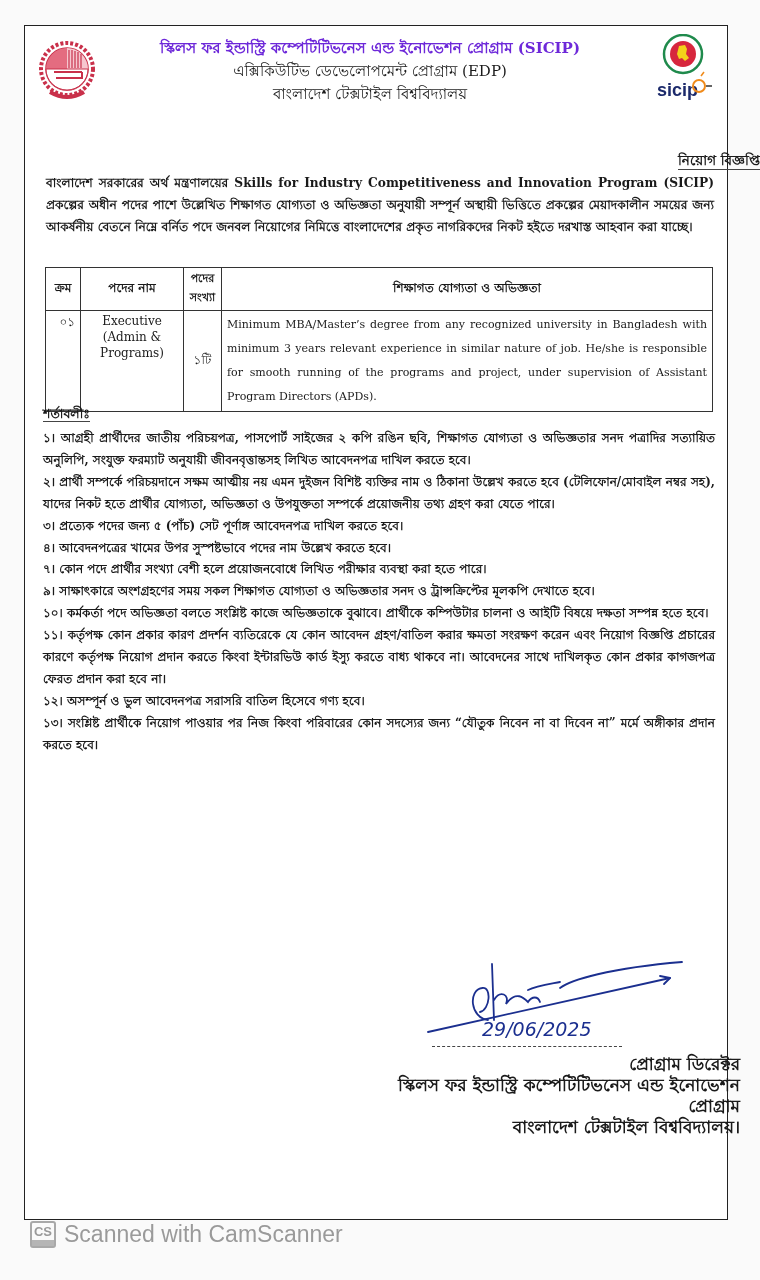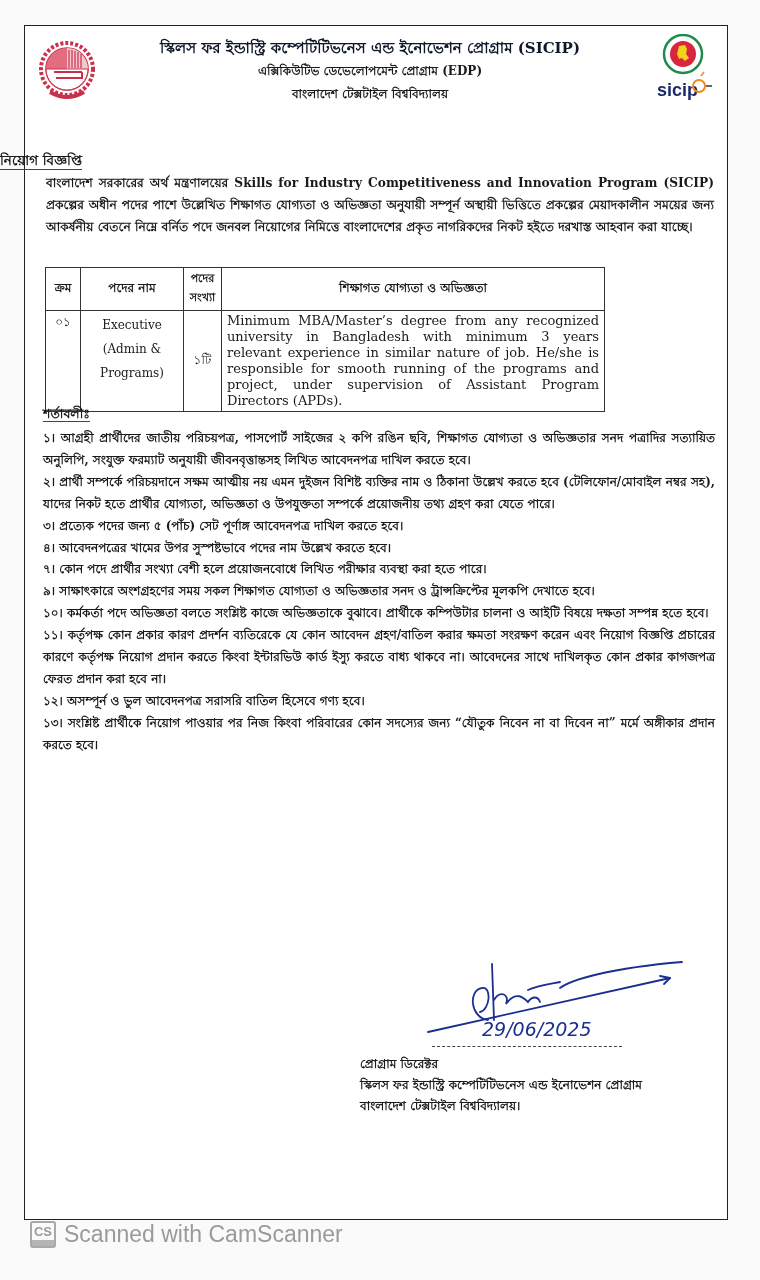--- a/index.html
+++ b/index.html
@@ -7,53 +7,53 @@
     width:760px; height:1280px; background:#fafafa; position:relative; overflow:hidden;
     font-family: "DejaVu Serif", "Liberation Serif", serif; color:#1a1a1a;
   }
   .frame {
     position:absolute; left:24px; top:25px; width:704px; height:1195px;
     border:1.5px solid #222; background:#fff; box-sizing:border-box;
   }
   .logo-left { position:absolute; left:36px; top:36px; width:62px; height:70px; }
   .logo-right { position:absolute; left:655px; top:34px; width:60px; height:72px; }
   .header { position:absolute; left:100px; top:36px; width:540px; text-align:center; }
-  .header .h1 { font-size:15px; font-weight:bold; color:#0f172a; line-height:24px; }
-  .header .h2 { font-size:12px; font-weight:bold; line-height:23px; }
+  .header .h1 { font-size:15px; font-weight:bold; color:#6d28d9; line-height:24px; }
+  .header .h2 { font-size:15px; font-weight:normal; line-height:23px; }
   .notice-title {
-    position:absolute; left:0; width:760px; top:150px; text-align:left;
+    position:absolute; left:0; width:760px; top:150px; text-align:right;
     font-size:13.5px; font-weight:bold;
   }
   .notice-title span { border-bottom:1.5px solid #444; padding-bottom:1px; }
   .intro {
     position:absolute; left:46px; top:172px; width:668px;
     font-size:12.2px; font-weight:bold; line-height:22px; text-align:justify;
   }
   table.posts {
-    position:absolute; left:45px; top:267px; width:560px; border-collapse:collapse;
+    position:absolute; left:45px; top:267px; width:668px; border-collapse:collapse;
     font-size:12px;
   }
   table.posts th, table.posts td { border:1px solid #333; padding:2px 5px; vertical-align:middle; }
   table.posts th { font-weight:bold; height:38px; }
   table.posts td.c { text-align:center; }
-  table.posts td.q { text-align:justify; line-height:16px; font-size:13px; }
+  table.posts td.q { text-align:justify; line-height:24px; font-size:11px; }
   .terms-title {
     position:absolute; left:43px; top:405px; font-size:12.5px; font-weight:bold;
   }
   .terms-title span { border-bottom:1.2px solid #444;margin-top:8px; }
   .terms {
     position:absolute; left:43px; top:428px; width:672px;
     font-size:12px; font-weight:bold; line-height:21.9px; text-align:justify;
   }
   .terms div { margin:0; }
   .signature { position:absolute; left:420px; top:960px; width:270px; height:80px; }
   .sig-line {
     position:absolute; left:432px; top:1046px; width:190px; border-top:1px dashed #444;
   }
-  .signoff { position:absolute; left:360px; top:1054px; width:380px; text-align:left; font-size:12px; font-weight:bold; line-height:21px; }
+  .signoff { position:absolute; left:360px; top:1054px; width:380px; text-align:right; font-size:17px; font-weight:bold; line-height:21px; }
   .scanner {
     position:absolute; left:30px; top:1221px; display:flex; align-items:center; gap:8px;
     font-family:"Liberation Sans", sans-serif; color:#9a9a9a; font-size:23px;
   }
   .cs-badge {
     width:26px; height:27px; border:2px solid #a8a8a8; border-radius:3px; box-sizing:border-box;
     font-size:13px; font-weight:bold; color:#9a9a9a; display:flex; align-items:flex-start; justify-content:center;
     position:relative; line-height:18px;
   }
   .cs-badge::after { content:""; position:absolute; left:0; right:0; bottom:0; height:6px; background:#b5b5b5; }
@@ -118,22 +118,22 @@
   <thead>
     <tr>
       <th>ক্রম</th>
       <th>পদের নাম</th>
       <th style="font-size:11px;padding:2px 1px;">পদের সংখ্যা</th>
       <th>শিক্ষাগত যোগ্যতা ও অভিজ্ঞতা</th>
     </tr>
   </thead>
   <tbody>
     <tr>
-      <td class="c" style="vertical-align:top;">০১</td>
-      <td class="c" style="vertical-align:top;line-height:24px;">Executive (Admin &amp; Programs)</td>
+      <td class="c" style="vertical-align:top;text-align:right;">০১</td>
+      <td class="c" style="vertical-align:top;line-height:16px;">Executive (Admin &amp; Programs)</td>
       <td class="c">১টি</td>
       <td class="q">Minimum MBA/Master’s degree from any recognized university in Bangladesh with minimum 3 years relevant experience in similar nature of job. He/she is responsible for smooth running of the programs and project, under supervision of Assistant Program Directors (APDs).</td>
     </tr>
   </tbody>
 </table>
 
 <div class="terms-title">
   <span>শর্তাবলীঃ</span>
 </div>
 

